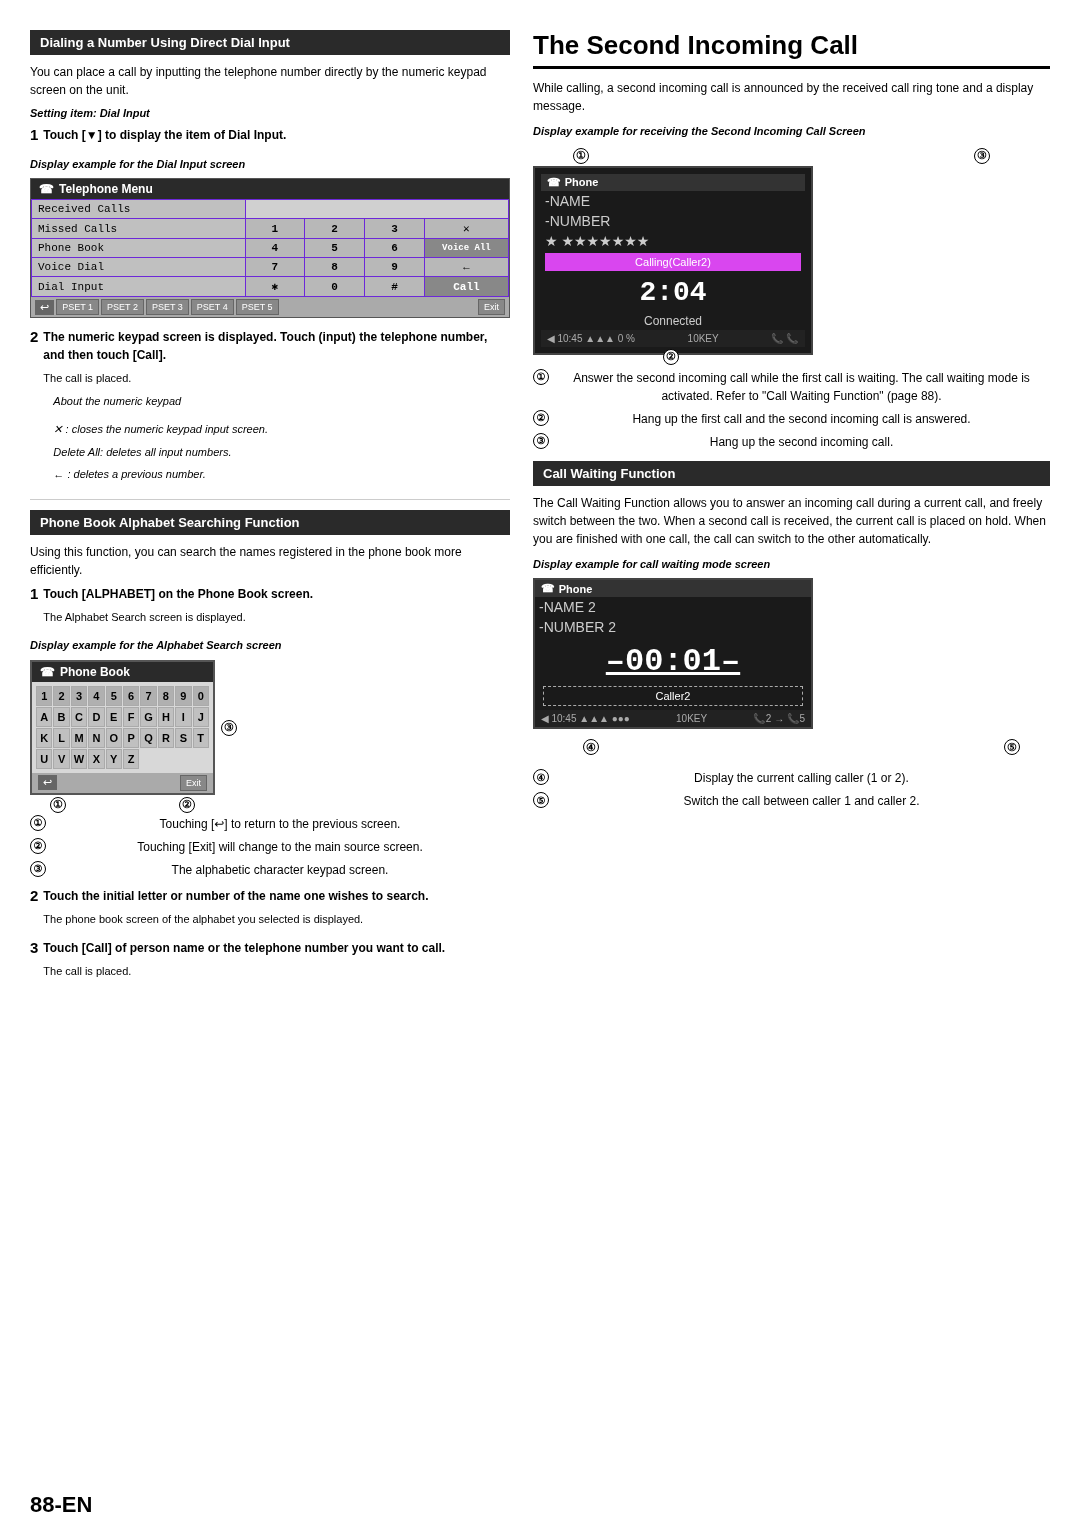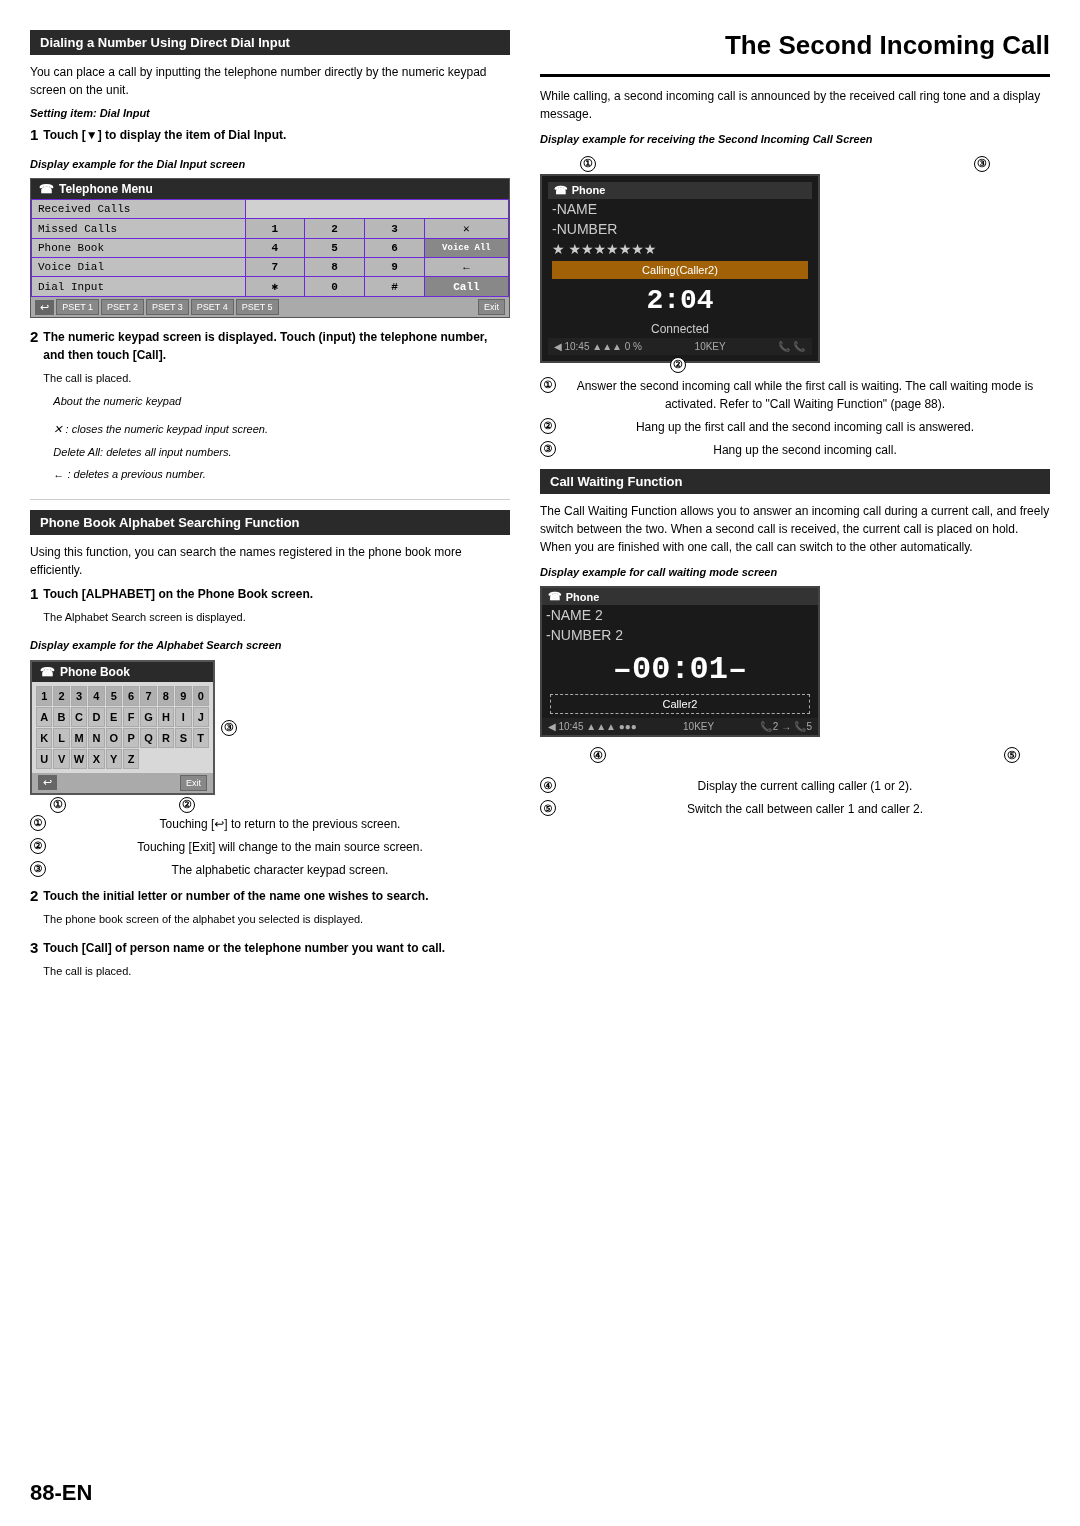--- a/index.html
+++ b/index.html
@@ -10,21 +10,21 @@
       color: #000;
       width: 1080px;
       min-height: 1526px;
     }
     .page {
       display: flex;
       flex-direction: row;
       width: 1080px;
       min-height: 1526px;
       padding: 30px 30px 50px 30px;
-      gap: 30px;
+      gap: 23px;
     }
     .left-col {
       width: 480px;
       flex-shrink: 0;
     }
     .right-col {
       flex: 1;
     }
     
     .section-header {
@@ -32,23 +32,22 @@
       color: #fff;
       font-weight: bold;
       font-size: 13px;
       padding: 5px 10px;
       margin-bottom: 8px;
     }
     .page-title {
       font-size: 26px;
       font-weight: bold;
       border-bottom: 3px solid #000;
-      padding-bottom: 13px;
+      padding-bottom: 5px;
       margin-bottom: 10px;
-      text-align: right;
     }
     p { margin-bottom: 6px; line-height: 1.5; }
     .setting-label {
       font-style: italic;
       font-weight: bold;
       font-size: 11px;
       margin-bottom: 4px;
     }
     .step-num {
       font-weight: bold;
@@ -246,33 +245,34 @@
       margin-bottom: 10px;
       width: 280px;
     }
     .big-time-2 {
       font-size: 32px;
       font-family: 'Courier New', monospace;
       font-weight: bold;
       text-align: center;
       color: #fff;
       padding: 6px 0 2px;
+      text-decoration: underline;
     }
     .caller2-box {
       border: 1px dashed #aaa;
       margin: 4px 8px;
       padding: 3px 8px;
       font-size: 11px;
       color: #fff;
       text-align: center;
     }
     
     .page-number {
       position: fixed;
-      bottom: 20px;
+      bottom: 8px;
       left: 30px;
       font-size: 22px;
       font-weight: bold;
     }
     .divider { border-top: 1px solid #ccc; margin: 10px 0; }
     strong { font-weight: bold; }
     .bold-step { font-weight: bold; }
     .small-note { font-size: 11px; }
   </style>
 </head>
@@ -501,21 +501,21 @@
       </div>
 
       <div class="phone-screen">
         <div class="phone-screen-header">
           <span>☎</span>
           <span>Phone</span>
         </div>
         <div class="phone-info">-NAME</div>
         <div class="phone-info">-NUMBER</div>
         <div class="phone-info">★ ★★★★★★★</div>
-        <div style="background:#a16207; margin:2px 4px; padding:3px 4px; color:#fff; font-size:11px; text-align:center;">Calling(Caller2)</div>
+        <div style="background:#d946ef; margin:2px 4px; padding:3px 4px; color:#fff; font-size:11px; text-align:center;">Calling(Caller2)</div>
         <div class="big-time">2:04</div>
         <div class="connected-text">Connected</div>
         <div class="phone-bottom-bar">
           <span>◀ 10:45  ▲▲▲ 0 %</span>
           <span>10KEY</span>
           <span>📞 📞</span>
         </div>
       </div>
 
       <div style="position:absolute; bottom:-10px; left:130px;">

